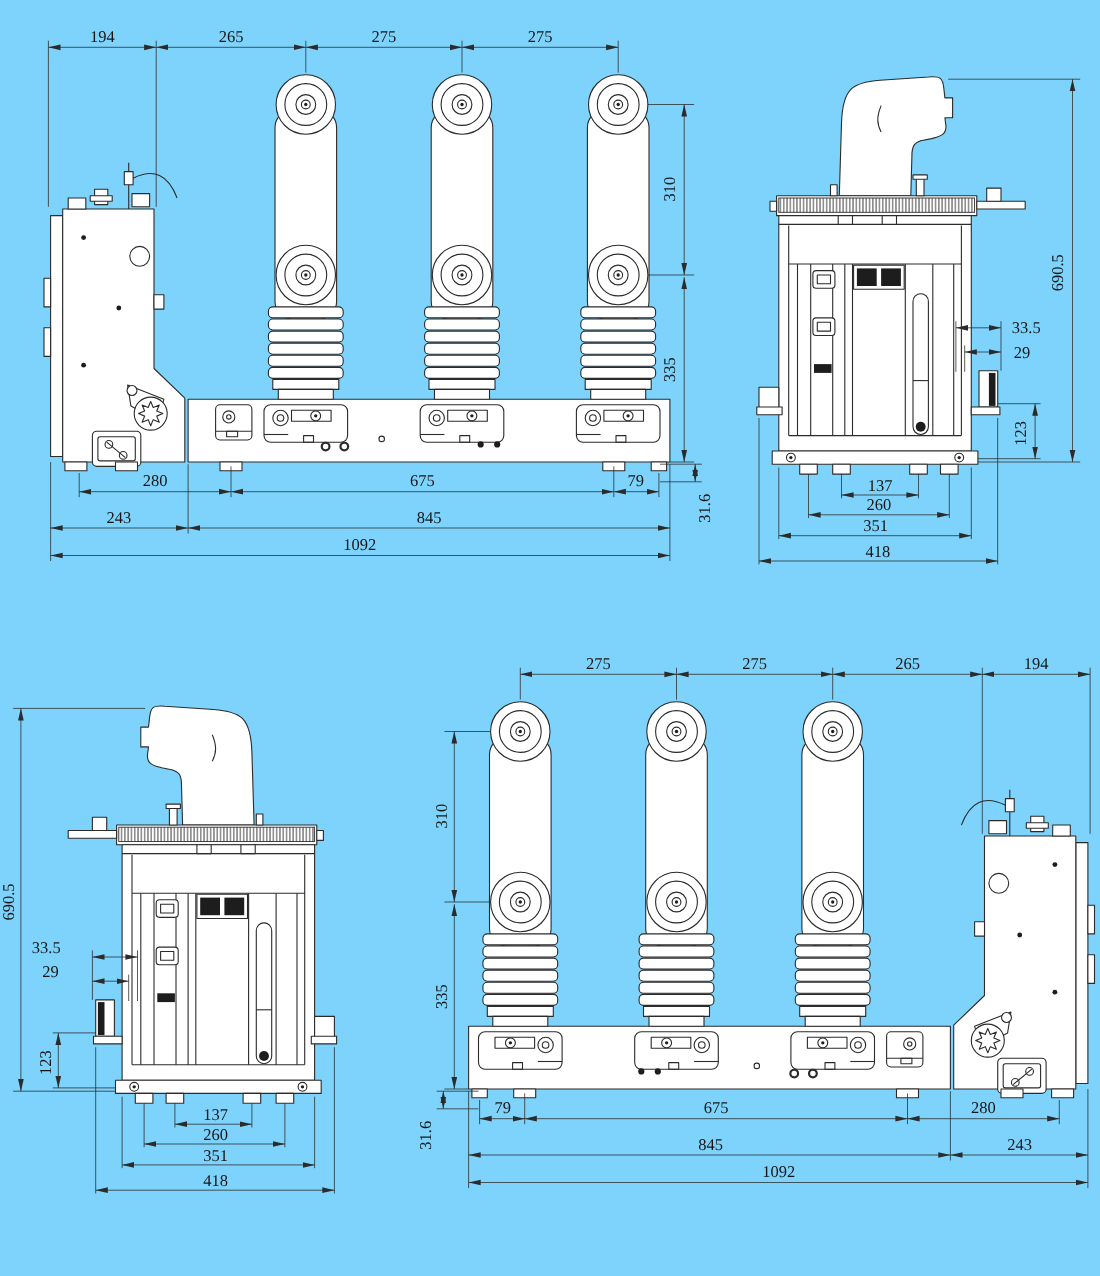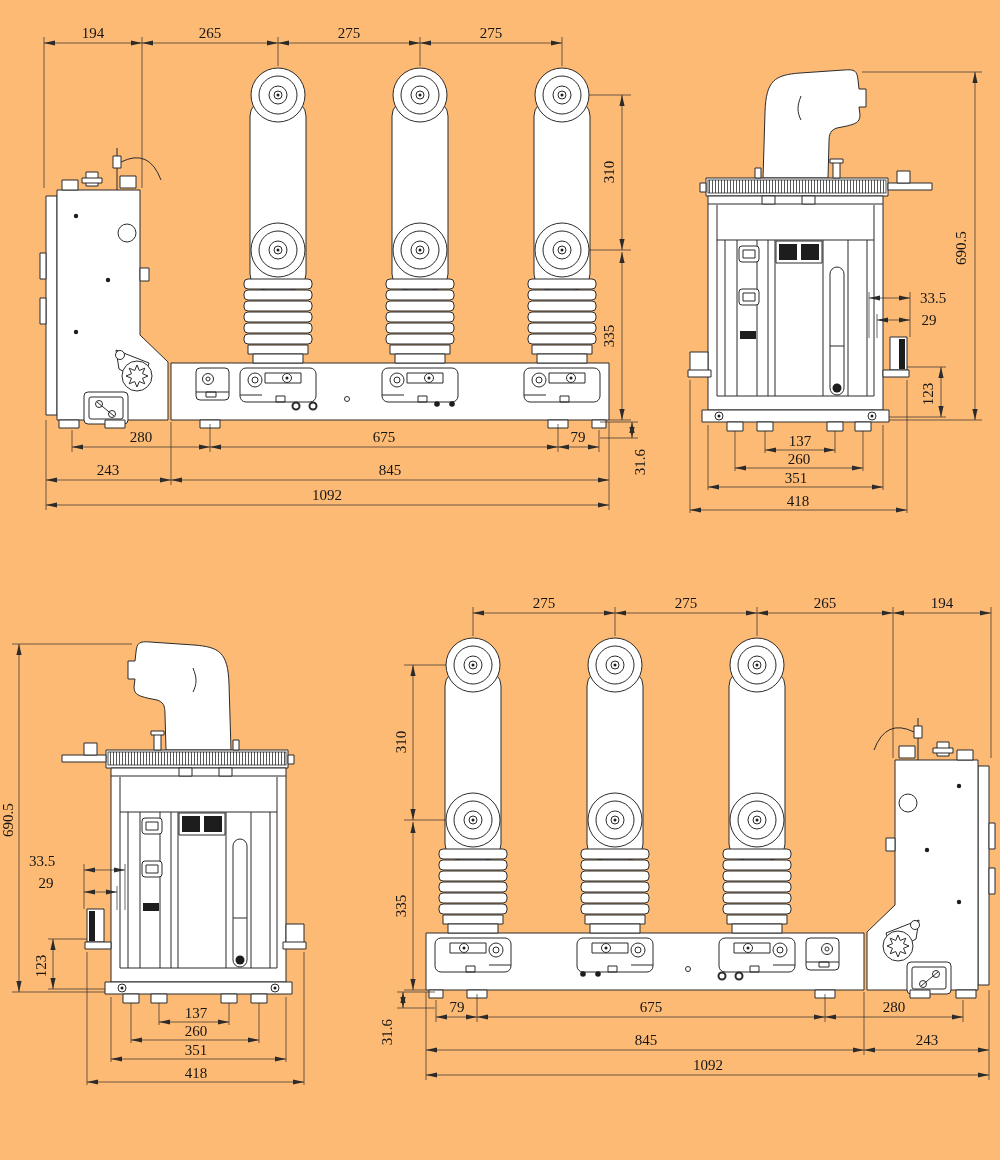--- a/index.html
+++ b/index.html
@@ -1,16 +1,16 @@
 <!DOCTYPE html>
 <html><head>
 <meta charset="utf-8">
 <style>
   html,body{margin:0;padding:0;background:#ffffff;}
-  #stage{position:relative;width:1000px;height:1160px;background:#fdba74;overflow:hidden;
+  #stage{position:relative;width:1000px;height:1160px;background:#7dd3fc;overflow:hidden;
          font-family:"Liberation Serif",serif;}
   svg{display:block}
   .ln{fill:none;stroke:#2b2b2b;stroke-width:1;stroke-linecap:butt;stroke-linejoin:round}
   .fw{fill:#ffffff;stroke:#2b2b2b;stroke-width:1;stroke-linejoin:round}
   .fd{fill:#1d1d1d;stroke:none}
   .rg{fill:#ffffff;stroke:#2b2b2b;stroke-width:2}
   .ext{fill:none;stroke:#2b2b2b;stroke-width:0.7}
   .dim{fill:none;stroke:#2b2b2b;stroke-width:0.7;marker-start:url(#ar);marker-end:url(#ar)}
   .dt{font-family:"Liberation Serif",serif;font-size:15px;fill:#151515;text-anchor:middle}
 </style>

